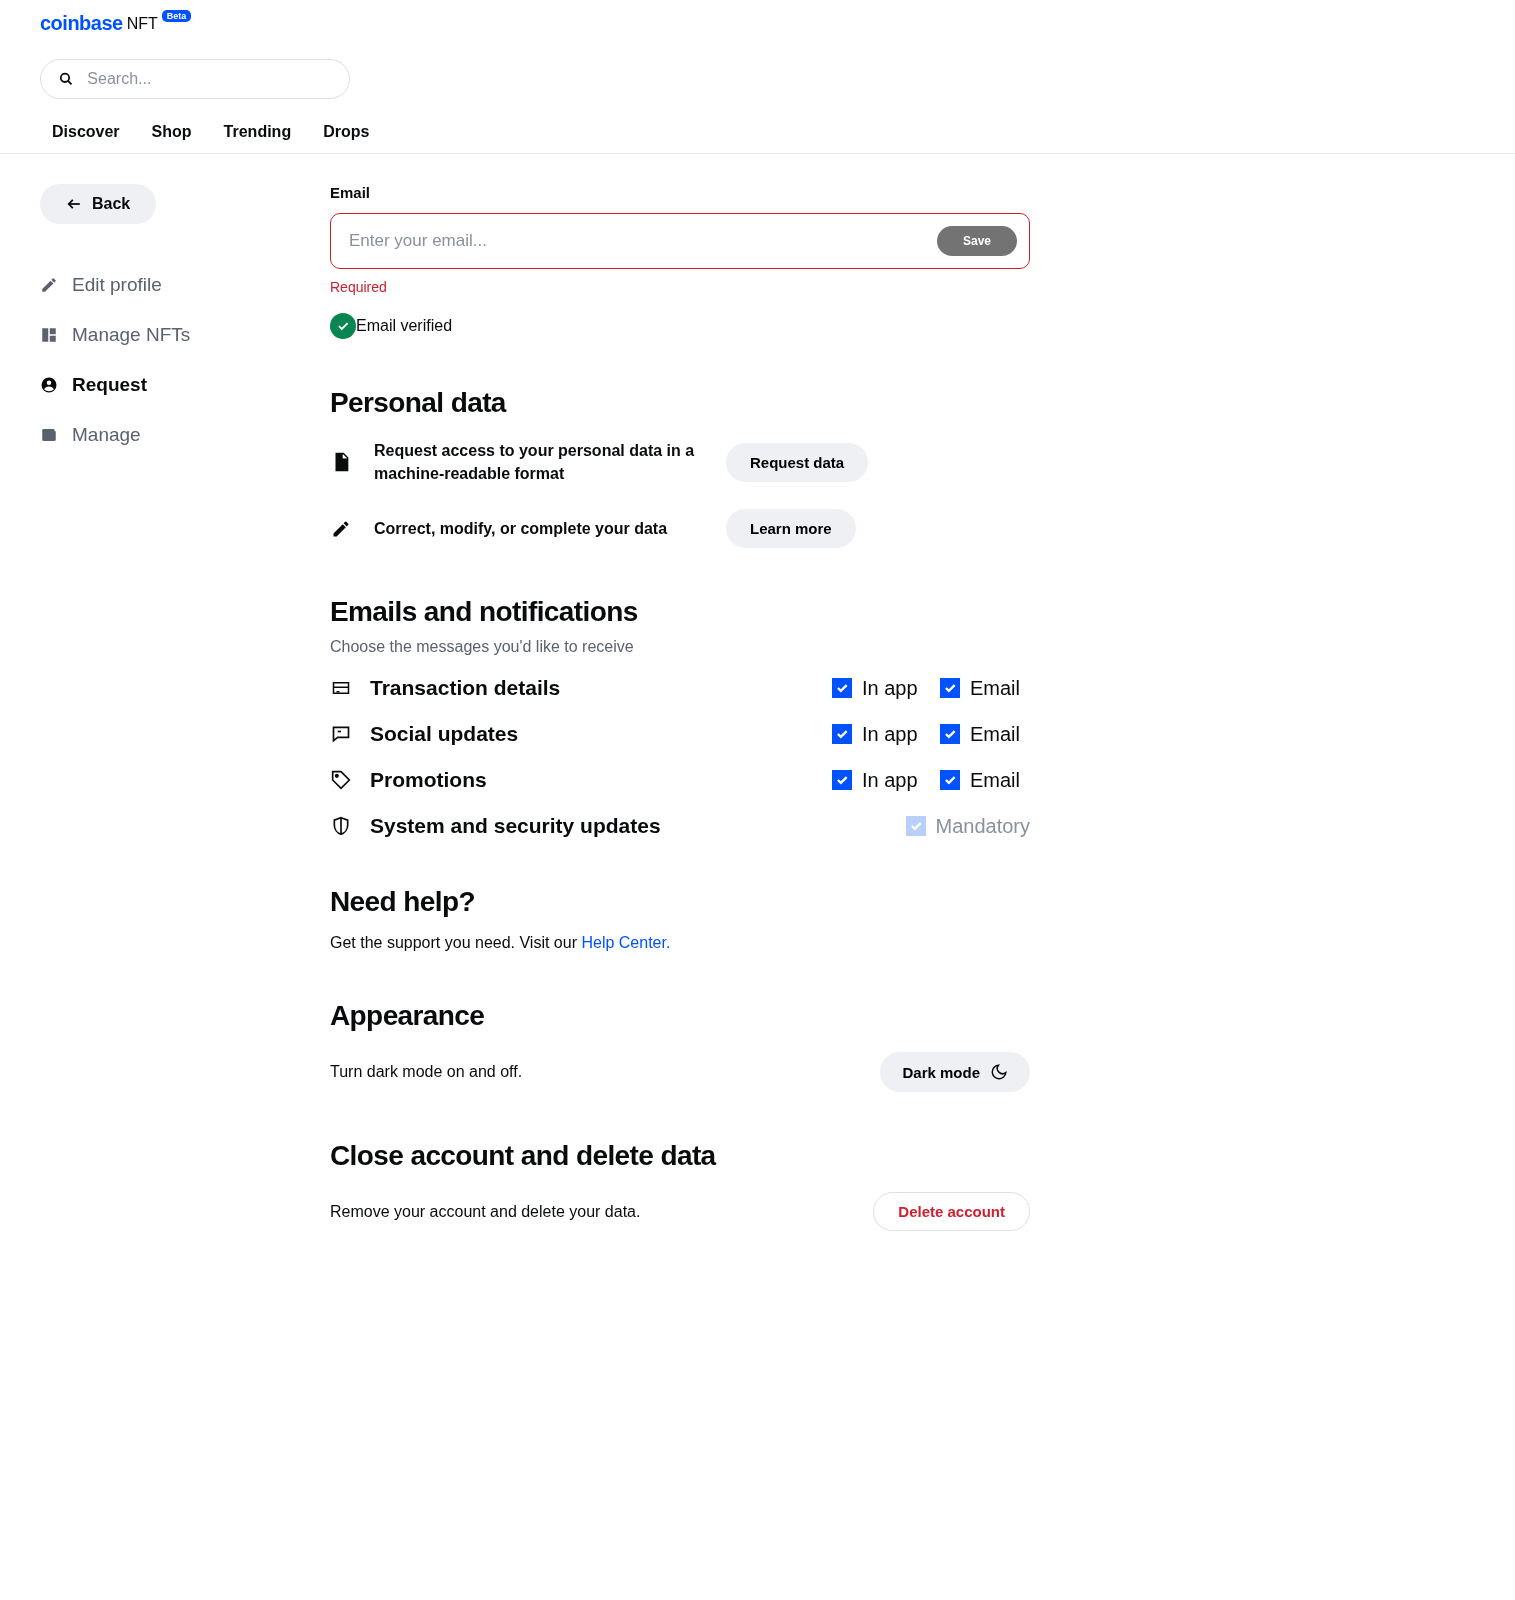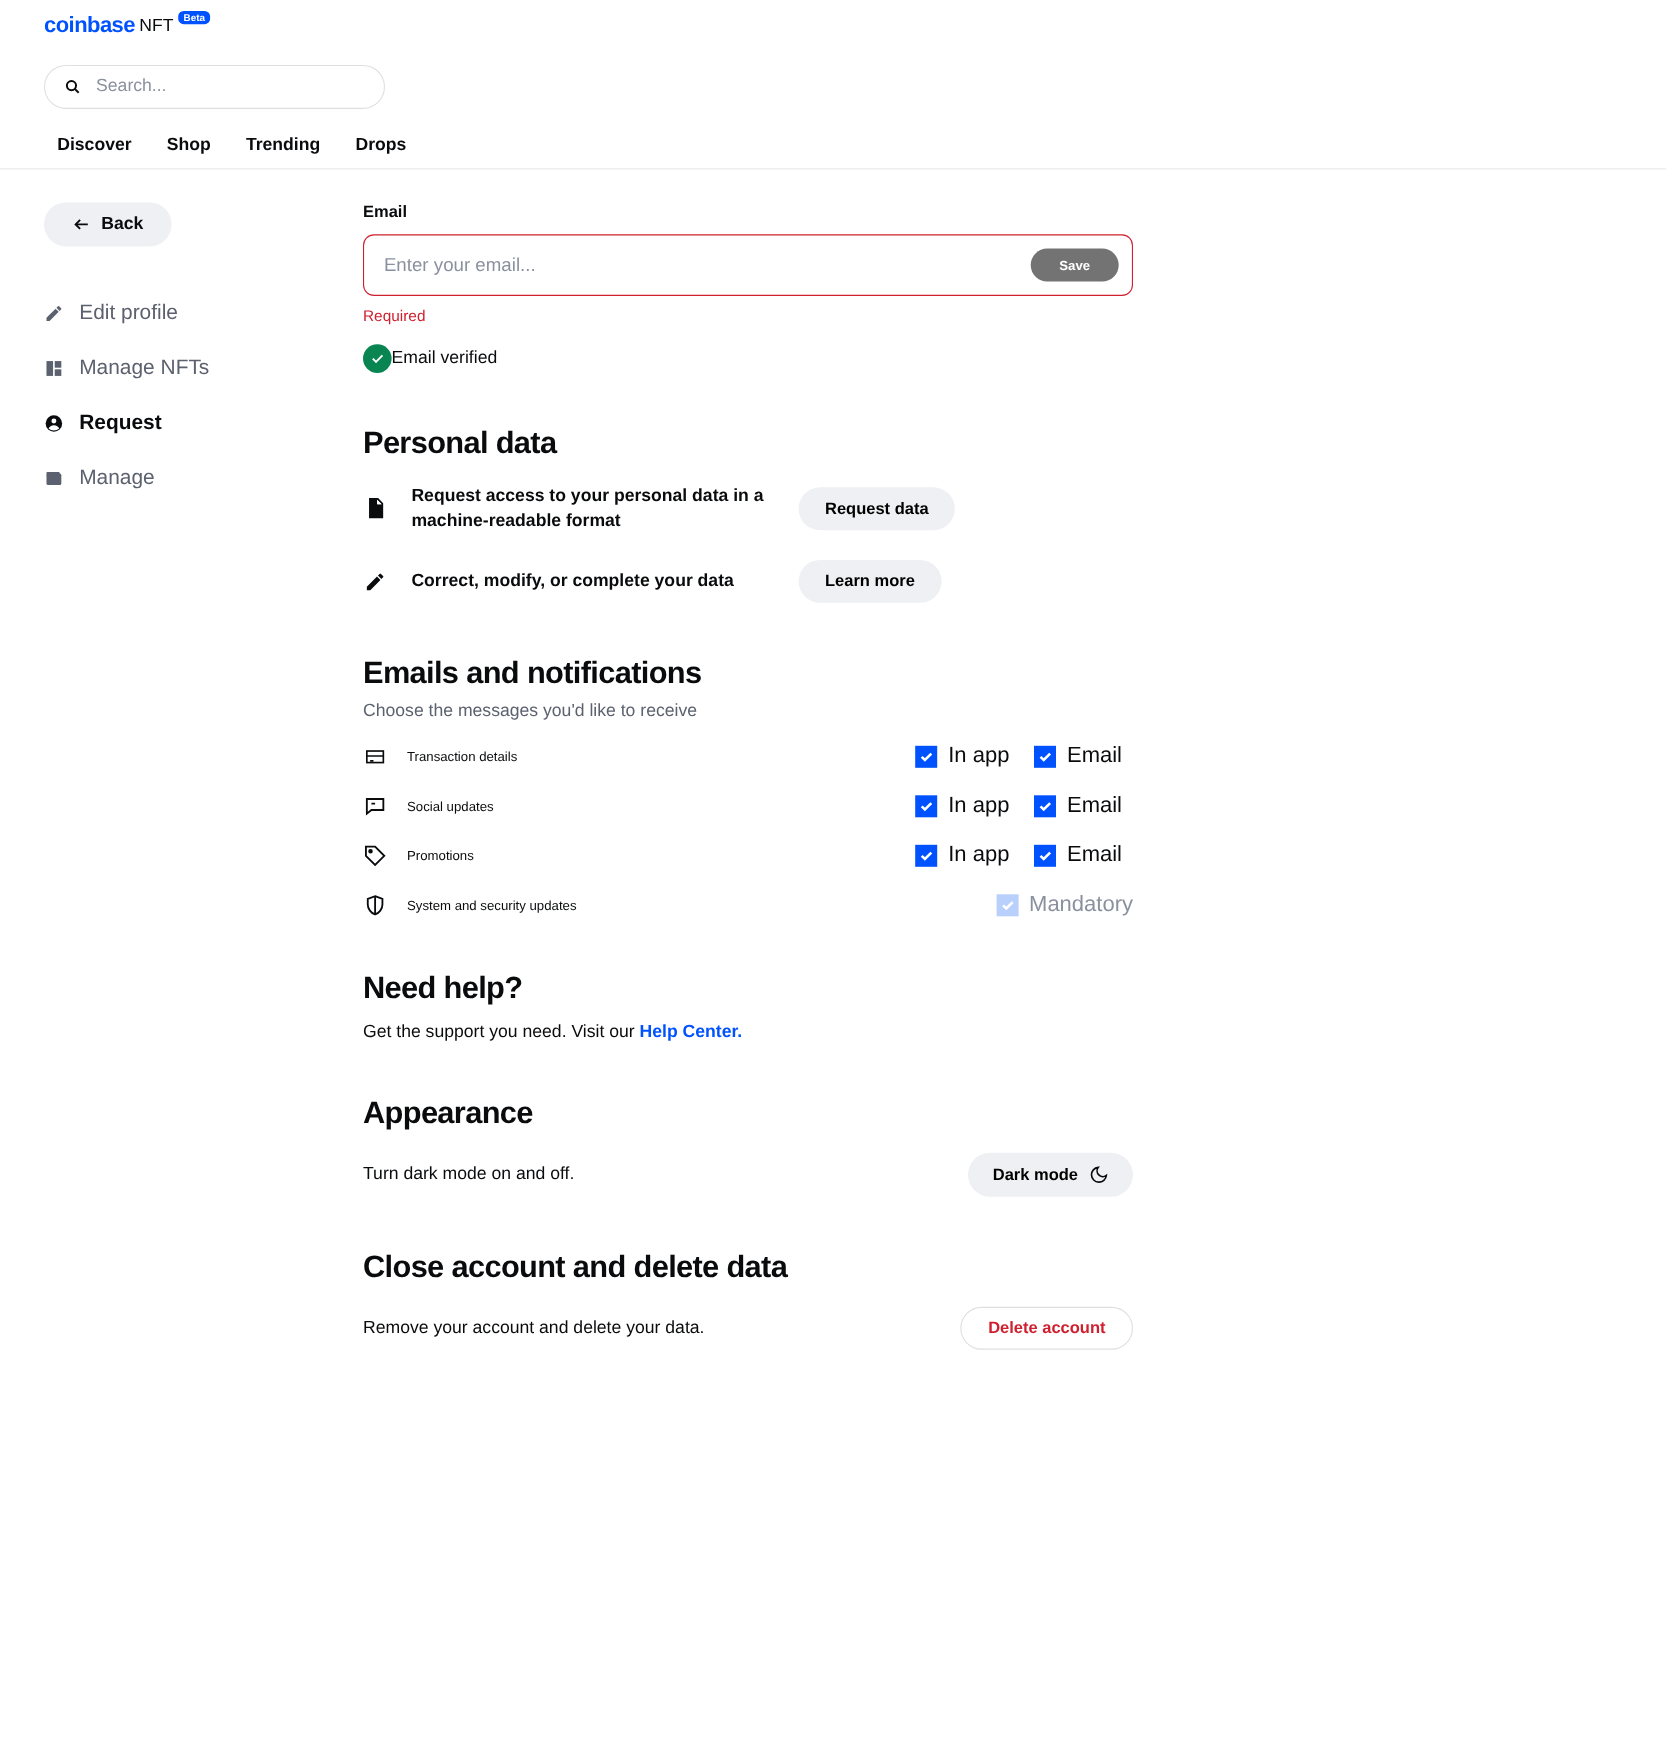--- a/index.html
+++ b/index.html
@@ -30,28 +30,28 @@
 .verified-row { display: flex; align-items: center; margin-top: 18px; }
 .check-circle { width: 26px; height: 26px; background: #098551; border-radius: 50%; display: flex; align-items: center; justify-content: center; color: #fff; }
 h2 { font-size: 28px; font-weight: 700; margin-top: 48px; margin-bottom: 20px; letter-spacing: -0.6px; }
 .sub-text { color: #5b616e; font-size: 16px; margin-top: -10px; margin-bottom: 20px; }
 .data-row { display: flex; align-items: center; gap: 22px; margin-bottom: 24px; }
 .data-row .row-icon { width: 22px; display: flex; justify-content: center; }
 .data-row .row-text { flex: 1; font-weight: 600; font-size: 16px; line-height: 1.45; max-width: 330px; }
 .pill-btn { background: #eef0f3; border: none; border-radius: 24px; padding: 11px 24px; font-weight: 600; font-size: 15px; cursor: pointer; }
 .notif-row { display: flex; align-items: center; gap: 18px; margin-bottom: 22px; }
 .notif-row .row-icon { width: 22px; display: flex; justify-content: center; }
-.notif-row .row-label { flex: 1; font-size: 12px; font-weight: 400; }
+.notif-row .row-label { flex: 1; font-size: 21px; font-weight: 700; }
 .check-group { display: flex; align-items: center; gap: 10px; min-width: 90px; }
 .check-group.mandatory .cbox { background: #b9cffc; }
 .check-group.mandatory span { color: #8a919e; }
 .cbox { width: 20px; height: 20px; background: #0052ff; display: flex; align-items: center; justify-content: center; color: #fff; cursor: pointer; }
 .check-group span { font-size: 20px; font-weight: 500; }
 .help-text { font-size: 16px; margin-top: -4px; }
-.help-link { color: #0052ff; font-weight: 700; text-decoration: none; cursor: pointer; }
+.help-link { color: #0052ff; font-weight: 400; text-decoration: none; cursor: pointer; }
 .appearance-row { display: flex; align-items: center; justify-content: space-between; }
 .appearance-row p { font-size: 16px; }
 .dark-btn { background: #eef0f3; border: none; border-radius: 24px; padding: 11px 22px; font-weight: 600; font-size: 15px; cursor: pointer; display: flex; align-items: center; gap: 10px; }
 .close-row { display: flex; align-items: center; justify-content: space-between; margin-top: 4px; }
 .close-row p { font-size: 16px; }
 .delete-btn { border: 1px solid #dedfe2; background: #fff; color: #cf202f; border-radius: 24px; padding: 10px 24px; font-weight: 600; font-size: 15px; cursor: pointer; }
 svg { display: block; }
 </style>
 </head>
 <body>

